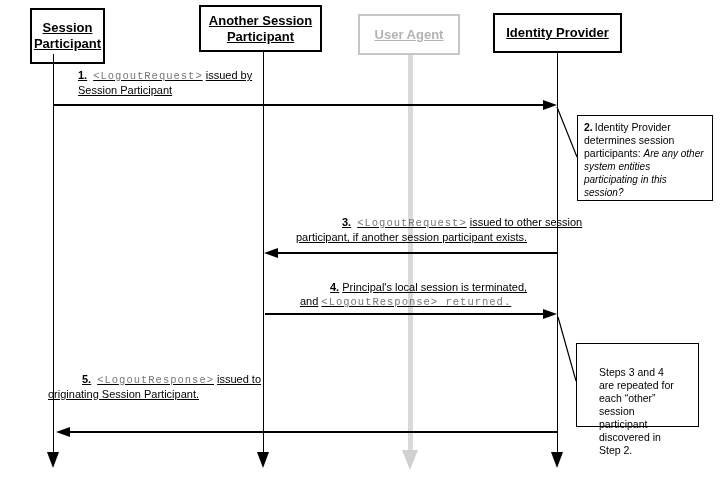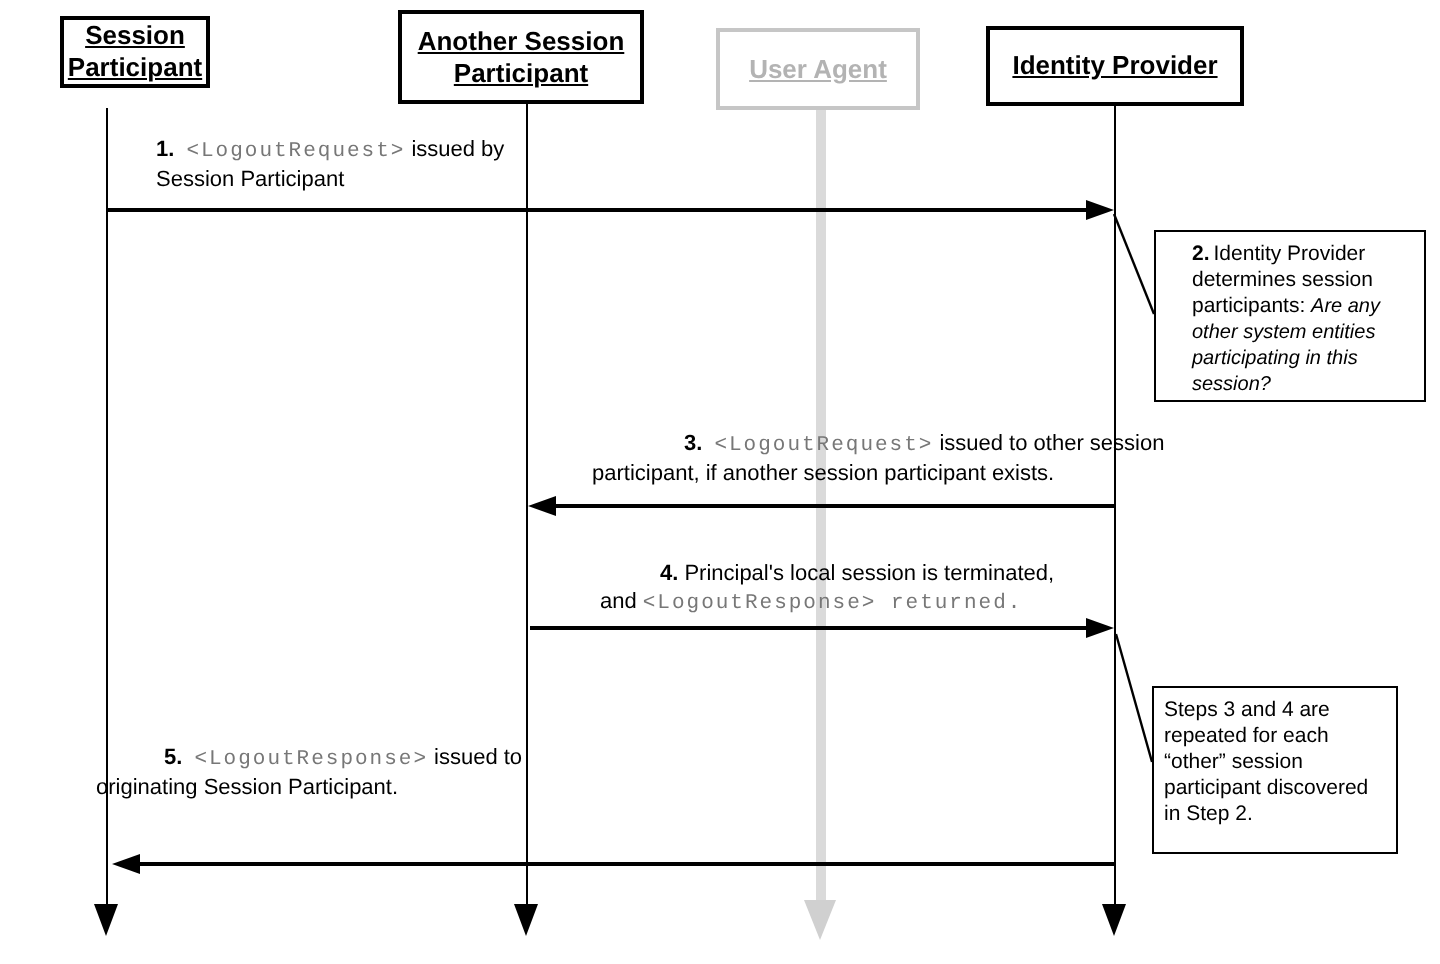--- a/index.html
+++ b/index.html
@@ -21,42 +21,42 @@
   .lifeline.muted{width:5px;background:#dadada;}
   
   .mline{position:absolute;height:2px;background:#000;}
   
   .ah{position:absolute;width:0;height:0;}
   .ah-right{border-top:5px solid transparent;border-bottom:5px solid transparent;border-left:14px solid #000;}
   .ah-left{border-top:5px solid transparent;border-bottom:5px solid transparent;border-right:14px solid #000;}
   .ah-down{border-left:6px solid transparent;border-right:6px solid transparent;border-top:16px solid #000;}
   .ah-down.muted{border-left:8px solid transparent;border-right:8px solid transparent;border-top:20px solid #d0d0d0;}
   
-  .msg{position:absolute;font-size:11px;line-height:14px;color:#000;}
+  .msg{position:absolute;font-size:11px;line-height:14px;color:#000;text-decoration:underline;}
   .msg .num{font-weight:bold;margin-right:3px;}
   .code{
     font-family:"Liberation Mono","DejaVu Sans Mono",monospace;
     font-size:10.5px;letter-spacing:1px;color:#777777;margin:0 3px;
   }
   
   .note{
     position:absolute;box-sizing:border-box;border:1px solid #000;background:#fff;
-    font-size:10.5px;line-height:13px;padding:5px 18px;color:#000;
+    font-size:10.5px;line-height:13px;padding:5px 6px;color:#000;
   }
   .note .num{font-weight:bold;margin-right:2px;}
   .note .q{font-style:italic;font-size:10px;}
   
   #connectors{position:absolute;left:0;top:0;pointer-events:none;}
 </style>
 </head>
 <body>
 
 <div id="stage">
 
-  <div class="pbox" style="left:30px;top:8px;width:75px;height:36px;">
+  <div class="pbox" style="left:30px;top:8px;width:75px;height:56px;">
     <span class="plabel">Session Participant</span>
   </div>
   <div class="pbox" style="left:199px;top:5px;width:123px;height:47px;">
     <span class="plabel">Another Session Participant</span>
   </div>
   <div class="pbox muted" style="left:358px;top:14px;width:102px;height:41px;">
     <span class="plabel">User Agent</span>
   </div>
   <div class="pbox" style="left:493px;top:13px;width:129px;height:40px;">
     <span class="plabel">Identity Provider</span>
@@ -87,21 +87,21 @@
   </div>
   <div class="mline" style="left:277px;top:252px;width:280px;"></div>
   <div class="ah ah-left" style="left:264px;top:248px;"></div>
 
   <div class="msg" style="left:268px;top:280px;width:300px;text-indent:30px;margin-left:32px;">
     <span class="num">4.</span><span>Principal's local session is terminated, and</span><span class="code">&lt;LogoutResponse&gt; returned.</span>
   </div>
   <div class="mline" style="left:265px;top:313px;width:278px;"></div>
   <div class="ah ah-right" style="left:543px;top:309px;"></div>
 
-  <div class="note" style="left:576px;top:343px;width:123px;height:84px;padding:5px;">
+  <div class="note" style="left:576px;top:343px;width:123px;height:84px;padding:22px;">
     <span>Steps 3 and 4 are repeated for each “other” session participant discovered in Step 2.</span>
   </div>
 
   <div class="msg" style="left:48px;top:372px;width:230px;text-indent:34px;">
     <span class="num">5.</span><span class="code">&lt;LogoutResponse&gt;</span><span>issued to originating Session Participant.</span>
   </div>
   <div class="mline" style="left:69px;top:431px;width:488px;"></div>
   <div class="ah ah-left" style="left:56px;top:427px;"></div>
 
   <svg id="connectors" width="720" height="482">

